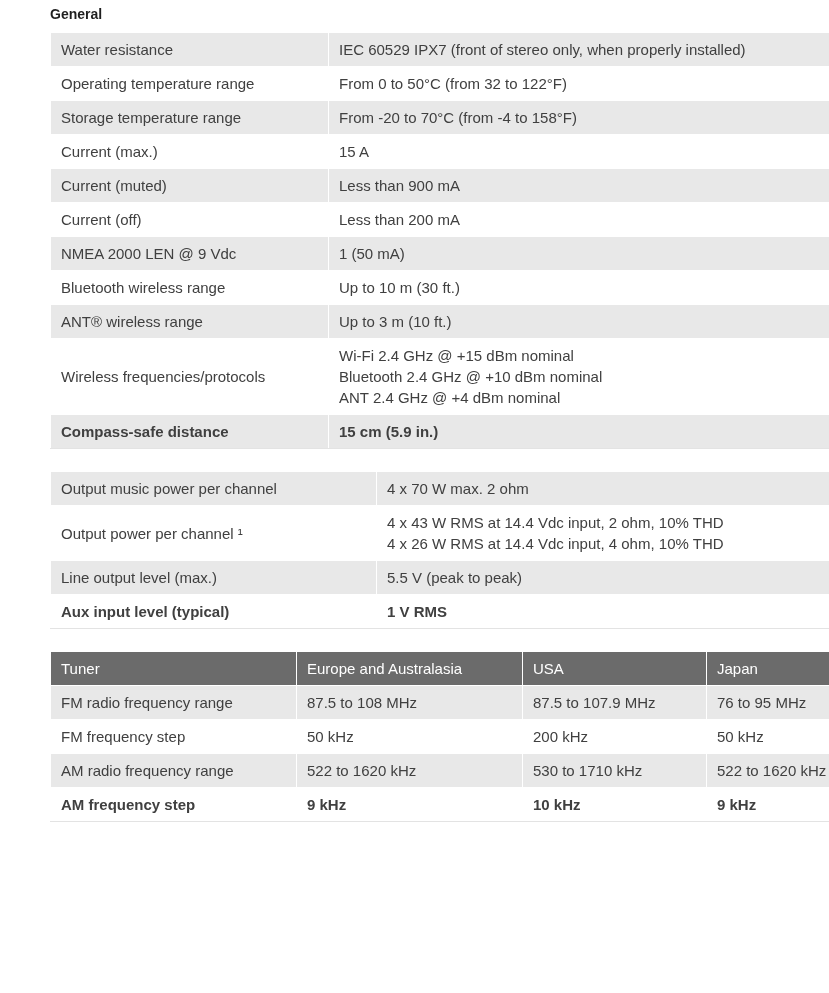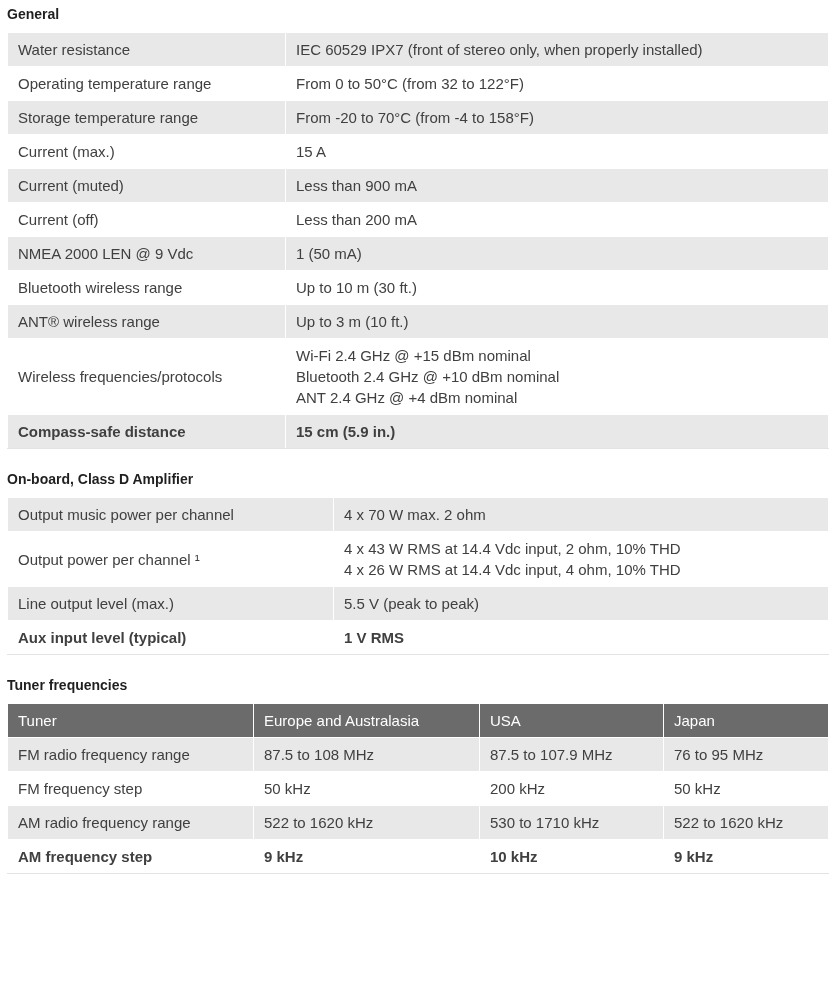--- a/index.html
+++ b/index.html
@@ -3,21 +3,21 @@
 <meta charset="utf-8">
 <style>
   * { box-sizing: border-box; }
   html, body { margin: 0; padding: 0; background: #ffffff; }
   body {
     font-family: "Liberation Sans", "DejaVu Sans", sans-serif;
     color: #404040;
     width: 829px;
   }
   .page { width: 829px; padding: 6px 0 6px 7px; }
-  .section { margin-bottom: 22px; }
+  .section { margin-bottom: 22px; margin-left: 43px; }
   .section:last-child { margin-bottom: 0; }
   .section-heading {
     font-size: 14px;
     line-height: 17px;
     font-weight: 700;
     color: #1f1f1f;
     margin: 0 0 9px 0;
   }
   table.spec-table {
     border-collapse: collapse;
@@ -102,21 +102,20 @@
         </tr>
         <tr>
           <td class="label">Compass-safe distance</td>
           <td class="value">15 cm (5.9 in.)</td>
         </tr>
       </tbody>
     </table>
   </section>
 
   <section class="section">
-    <h2 class="section-heading">On-board, Class D Amplifier</h2>
     <table class="spec-table">
       <colgroup>
           <col style="width:326px">
           <col>
         </colgroup>
       <tbody>
         <tr>
           <td class="label">Output music power per channel</td>
           <td class="value">4 x 70 W max. 2 ohm</td>
         </tr>
@@ -131,21 +130,20 @@
         </tr>
         <tr>
           <td class="label">Aux input level (typical)</td>
           <td class="value">1 V RMS</td>
         </tr>
       </tbody>
     </table>
   </section>
 
   <section class="section">
-    <h2 class="section-heading">Tuner frequencies</h2>
     <table class="spec-table">
       <colgroup>
           <col style="width:246px">
           <col style="width:226px">
           <col style="width:184px">
           <col>
         </colgroup>
       <thead>
         <tr>
           <th>Tuner</th>

